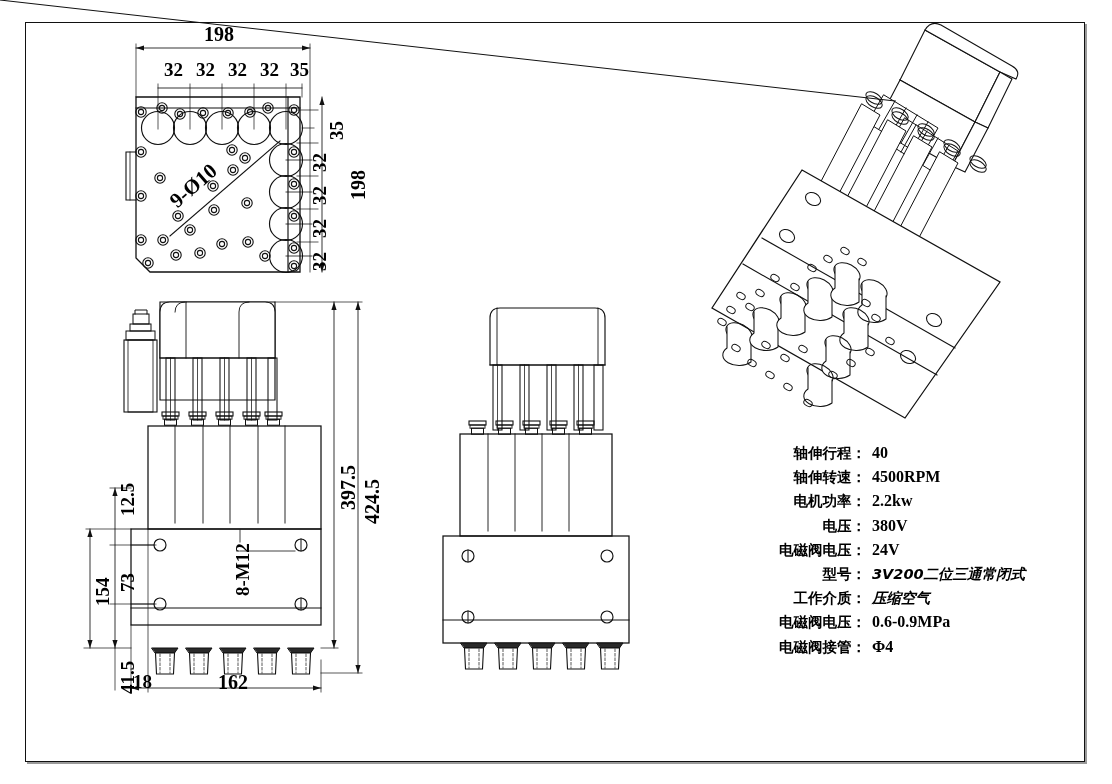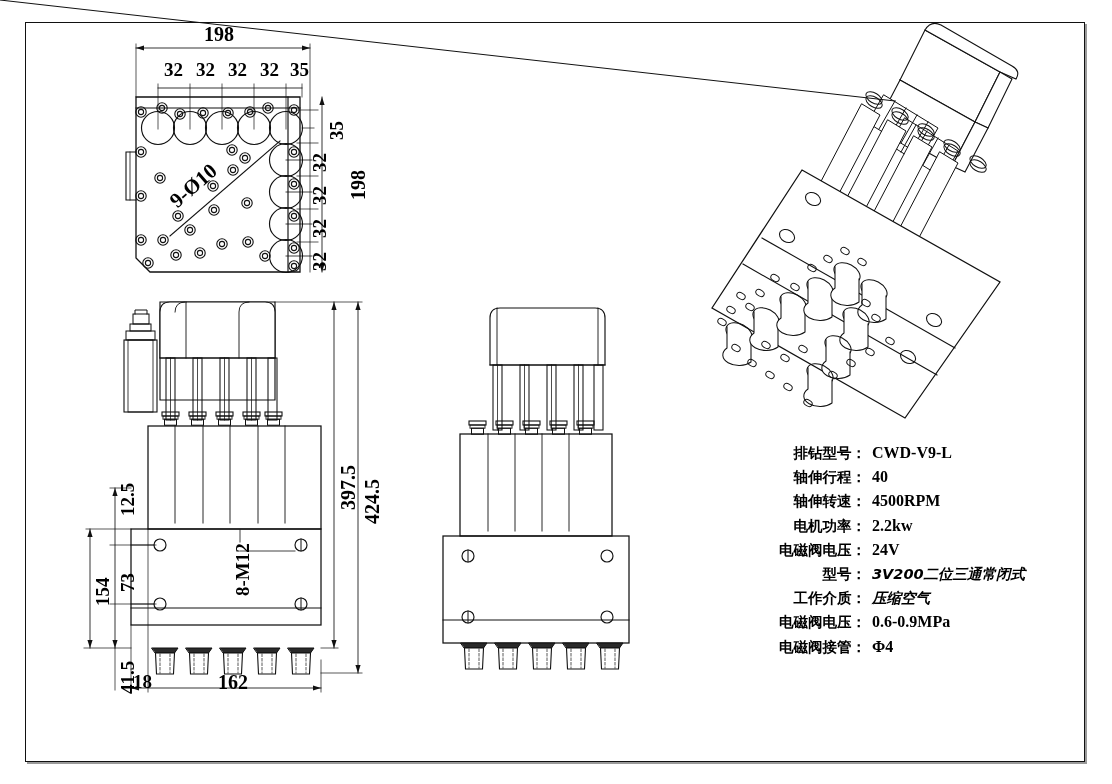--- a/index.html
+++ b/index.html
@@ -459,36 +459,36 @@
   <div class="dimtxt rot90" style="left:118px;top:516px;font-size:19px;">12.5</div>
   <div class="dimtxt rot90" style="left:118px;top:592px;font-size:19px;">73</div>
   <div class="dimtxt rot90" style="left:93px;top:606px;font-size:19px;">154</div>
   <div class="dimtxt rot90" style="left:118px;top:694px;font-size:19px;">41.5</div>
   <div class="dimtxt" style="left:133px;top:672px;font-size:19px;text-align:right;">18</div>
   <div class="dimtxt" style="left:209px;top:672px;font-size:20px;margin-left:9px;">162</div>
   <div class="dimtxt rot90" style="left:233px;top:596px;font-size:19px;">8-M12</div>
 
   <div id="spec-table">
     <div class="spec-row">
-      <span class="spec-label lbl-cjk">排钻型号：</span>
-      <span class="spec-value">CWD-V9-L</span>
-    </div>
-    <div class="spec-row">
       <span class="spec-label lbl-cjk">轴伸行程：</span>
       <span class="spec-value">40</span>
     </div>
     <div class="spec-row">
       <span class="spec-label lbl-cjk">轴伸转速：</span>
       <span class="spec-value">4500RPM</span>
     </div>
     <div class="spec-row">
       <span class="spec-label lbl-cjk">电机功率：</span>
       <span class="spec-value">2.2kw</span>
     </div>
     <div class="spec-row">
+      <span class="spec-label lbl-cjk">电压：</span>
+      <span class="spec-value">380V</span>
+    </div>
+    <div class="spec-row">
       <span class="spec-label lbl-cjk">电磁阀电压：</span>
       <span class="spec-value">24V</span>
     </div>
     <div class="spec-row">
       <span class="spec-label lbl-cjk">型号：</span>
       <span class="spec-value cjk">3V200二位三通常闭式</span>
     </div>
     <div class="spec-row">
       <span class="spec-label lbl-cjk">工作介质：</span>
       <span class="spec-value cjk">压缩空气</span>

